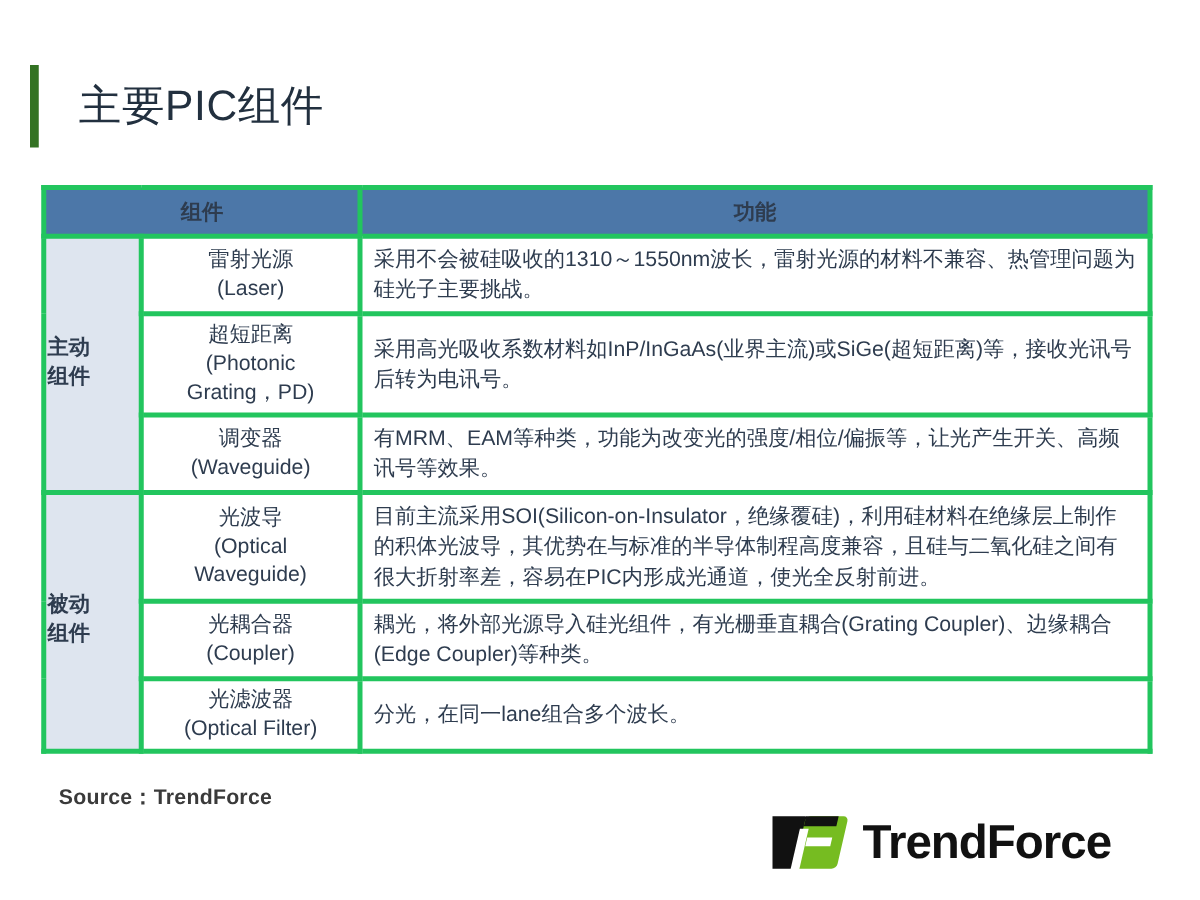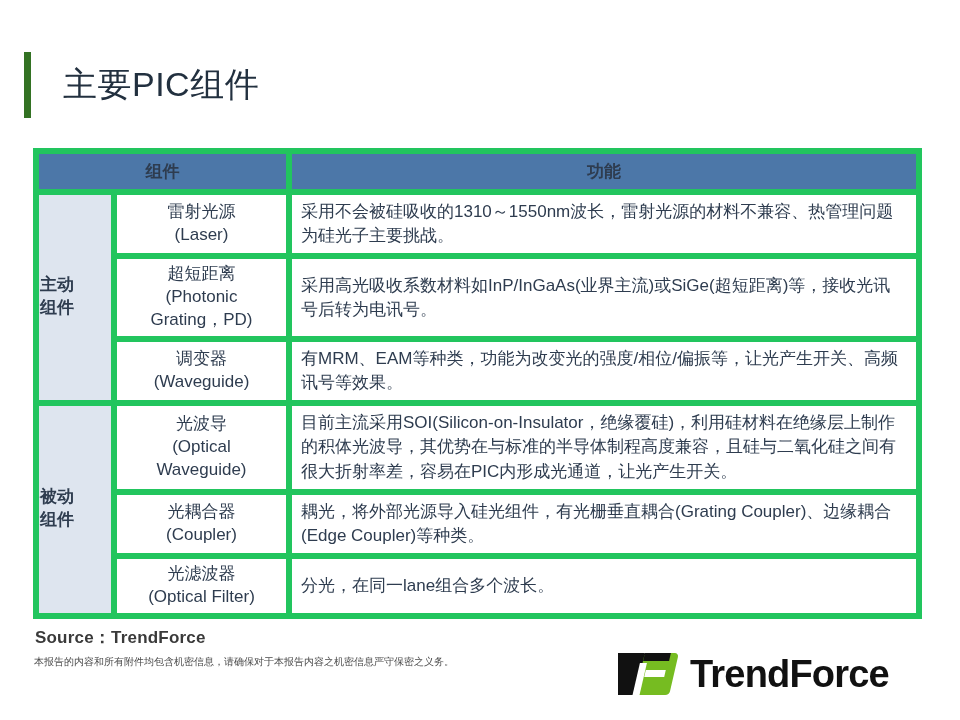--- a/index.html
+++ b/index.html
@@ -97,21 +97,21 @@
     z-index: 2;
   }
   table.pic-table {
     border-collapse: collapse;
     width: 100%;
     table-layout: fixed;
     background: transparent;
   }
   table.pic-table th,
   table.pic-table td {
-    border: 6px solid #22c55e;
+    border: 4px solid #22c55e;
     vertical-align: middle;
     color: #2E3C4F;
   }
   thead th {
     background: #4C77A8;
     color: #ffffff;
     font-size: 17px;
     font-weight: bold;
     height: 33px;
     text-align: center;
@@ -144,21 +144,21 @@
     text-align: left;
     font-size: 17px;
     line-height: 1.42;
     padding: 5px 9px;
     color: #2E3C4F;
   }
 
   
   .source-line {
     position: absolute;
-    left: 35px;
+    left: 47px;
     top: 626px;
     font-size: 17px;
     font-weight: bold;
     color: #3A3A3A;
     letter-spacing: 0.2px;
   }
   .disclaimer {
     position: absolute;
     left: 34px;
     top: 654px;
@@ -303,21 +303,21 @@
       <tr>
         <td class="group-cell" rowspan="3">
           <div>被动</div>
           <div>组件</div>
         </td>
         <td class="name-cell">
           <div>光波导</div>
           <div>(Optical</div>
           <div>Waveguide)</div>
         </td>
-        <td class="func-cell">目前主流采用SOI(Silicon-on-Insulator，绝缘覆硅)，利用硅材料在绝缘层上制作的积体光波导，其优势在与标准的半导体制程高度兼容，且硅与二氧化硅之间有很大折射率差，容易在PIC内形成光通道，让光产生开关。</td>
+        <td class="func-cell">目前主流采用SOI(Silicon-on-Insulator，绝缘覆硅)，利用硅材料在绝缘层上制作的积体光波导，其优势在与标准的半导体制程高度兼容，且硅与二氧化硅之间有很大折射率差，容易在PIC内形成光通道，使光全反射前进。</td>
       </tr>
 
       <tr>
         <td class="name-cell">
           <div>光耦合器</div>
           <div>(Coupler)</div>
         </td>
         <td class="func-cell">耦光，将外部光源导入硅光组件，有光栅垂直耦合(Grating Coupler)、边缘耦合(Edge Coupler)等种类。</td>
       </tr>
 
@@ -329,21 +329,20 @@
         <td class="func-cell">分光，在同一lane组合多个波长。</td>
       </tr>
 
     </tbody>
   </table>
 </div>
 
 <div class="source-line">Source：TrendForce</div>
 
 <div class="disclaimer">
-  <div>本报告的内容和所有附件均包含机密信息，请确保对于本报告内容之机密信息严守保密之义务。</div>
 </div>
 
 <div class="logo">
   <div class="logo-mark">
     <div class="lm-black"></div>
     <div class="lm-green"></div>
     <div class="lm-cut1"></div>
     <div class="lm-cut2"></div>
     <div class="lm-cut3"></div>
   </div>

